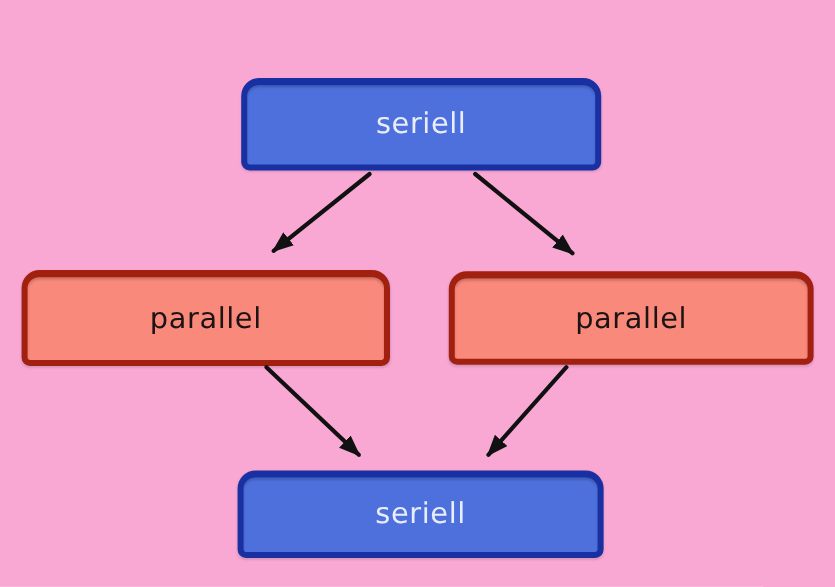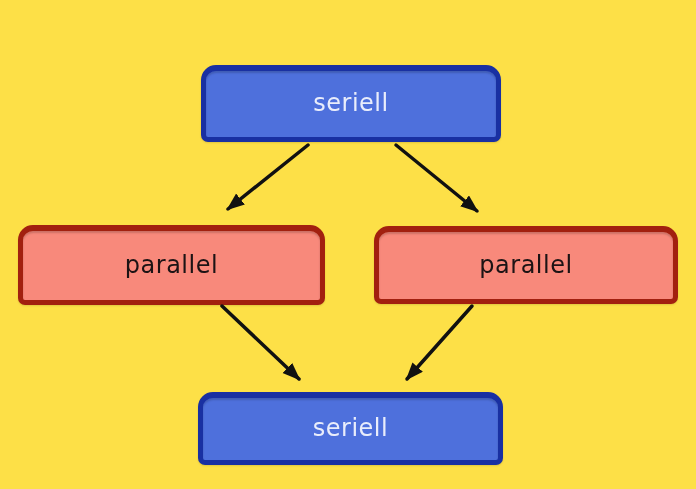--- a/index.html
+++ b/index.html
@@ -46,21 +46,21 @@
   }
   svg.arrows line {
     stroke: var(--arrow-color, #111111);
     stroke-width: 3.5;
     stroke-linecap: round;
   }
 </style>
 </head>
 <body>
 
-<div class="stage" style="background-color: #fde047;">
+<div class="stage" style="background-color: #f9a8d4;">
 
   <div class="node" id="node-0" style="background-color: rgb(78, 112, 220); border-color: rgb(25, 48, 162); color: rgb(233, 237, 251);">
     <span class="label">seriell</span>
   </div>
 
   <div class="node" id="node-1" style="background-color: rgb(248, 137, 123); border-color: rgb(162, 32, 15); color: rgb(28, 19, 20);">
     <span class="label">parallel</span>
   </div>
 
   <div class="node" id="node-2" style="background-color: rgb(248, 137, 123); border-color: rgb(162, 32, 15); color: rgb(28, 19, 20);">

